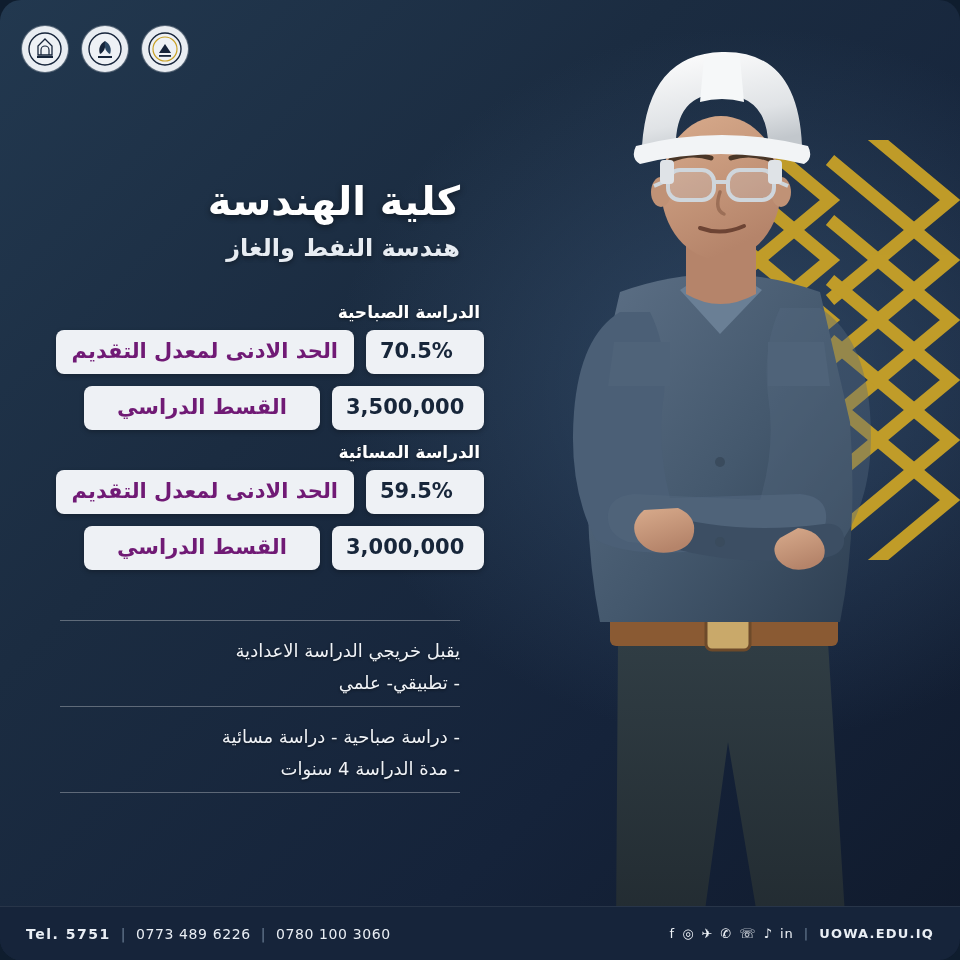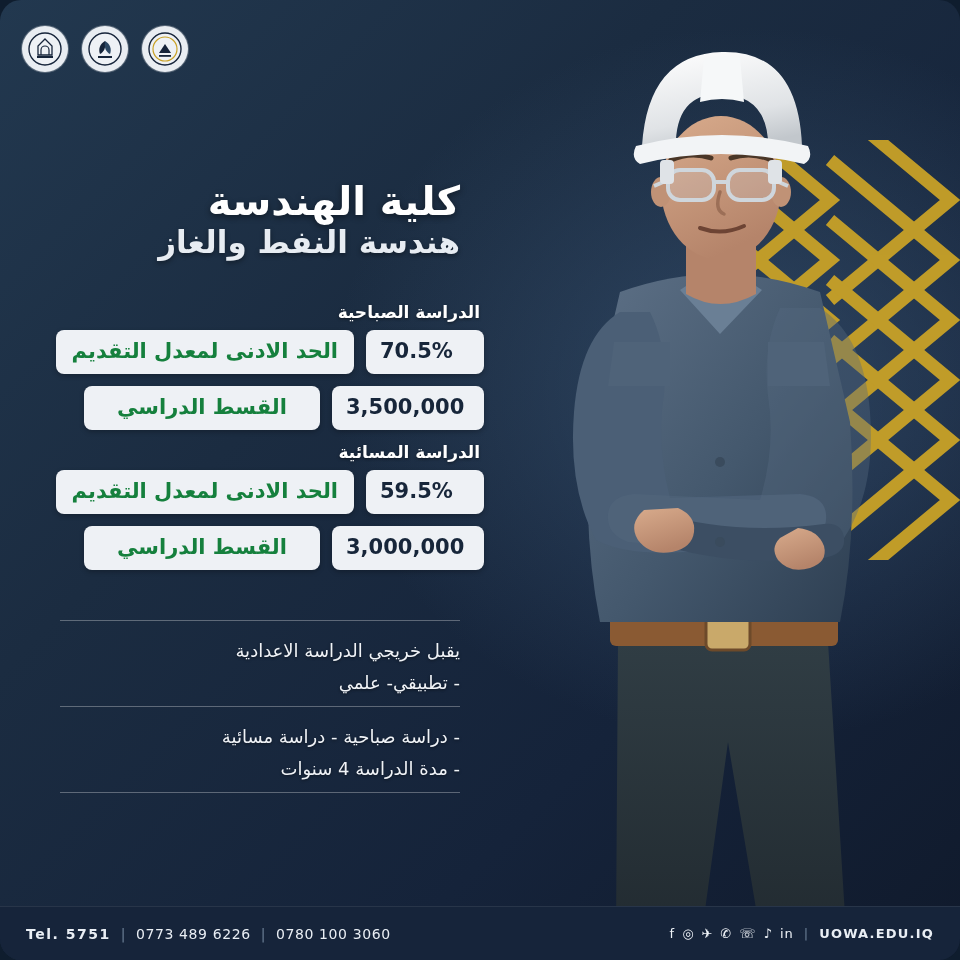--- a/index.html
+++ b/index.html
@@ -52,22 +52,23 @@
   .title-main {
     color: #ffffff;
     font-size: 40px;
     font-weight: bold;
     letter-spacing: 1px;
     text-shadow: 0 2px 6px rgba(0,0,0,0.45);
     line-height: 1.15;
   }
   .title-sub {
     color: #e7ecf2;
-    font-size: 31px;
-    font-weight: bold;
+    font-size: 24px;
+    font-weight: bold;
+    margin-top: 10px;
     text-shadow: 0 2px 5px rgba(0,0,0,0.4);
   }
 
   
   .info {
     position: absolute;
     top: 296px; right: 476px;
     width: 400px;
     direction: rtl;
   }
@@ -83,21 +84,21 @@
     display: flex;
     flex-direction: row;
     align-items: stretch;
     gap: 12px;
     margin-bottom: 12px;
     justify-content: flex-start;
   }
   .pill-label {
     flex: 1 1 auto;
     background: #eef1f5;
-    color: #15803d;
+    color: #701a75;
     font-size: 21px;
     font-weight: bold;
     border-radius: 8px;
     padding: 9px 16px 11px;
     text-align: center;
     white-space: nowrap;
     box-shadow: 0 2px 5px rgba(0,0,0,0.25);
   }
   .pill-value {
     flex: 0 0 auto;

